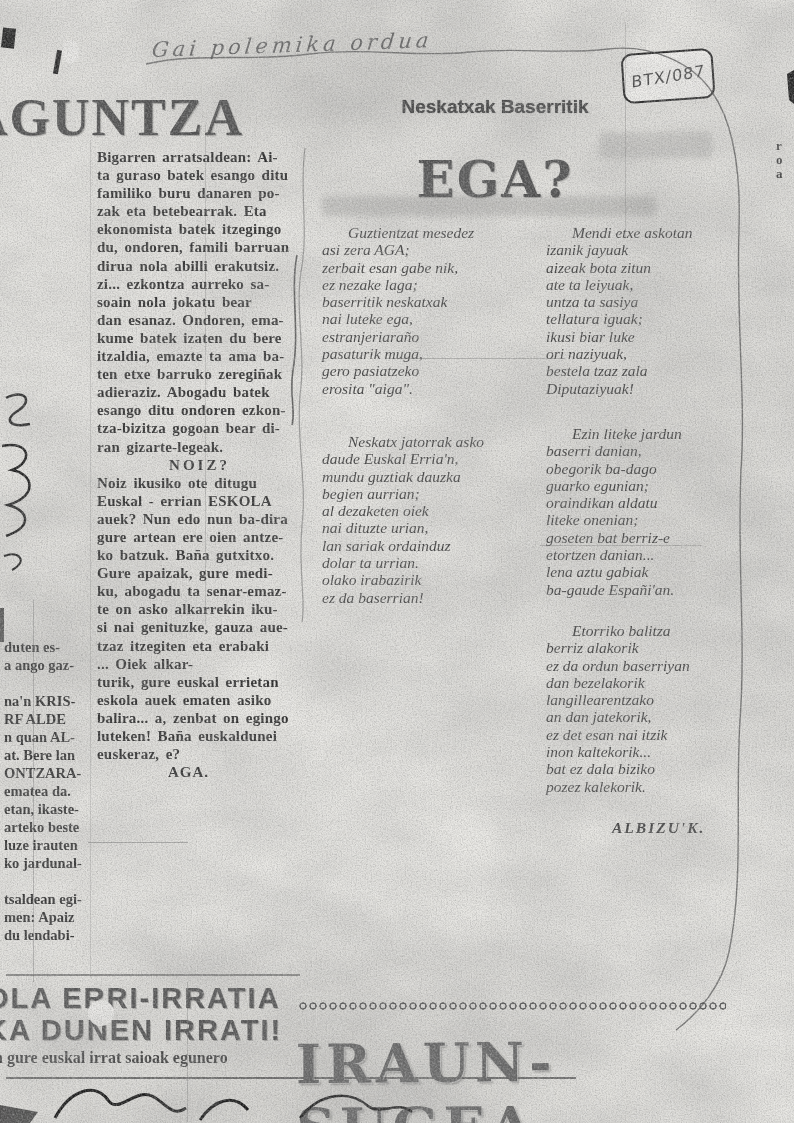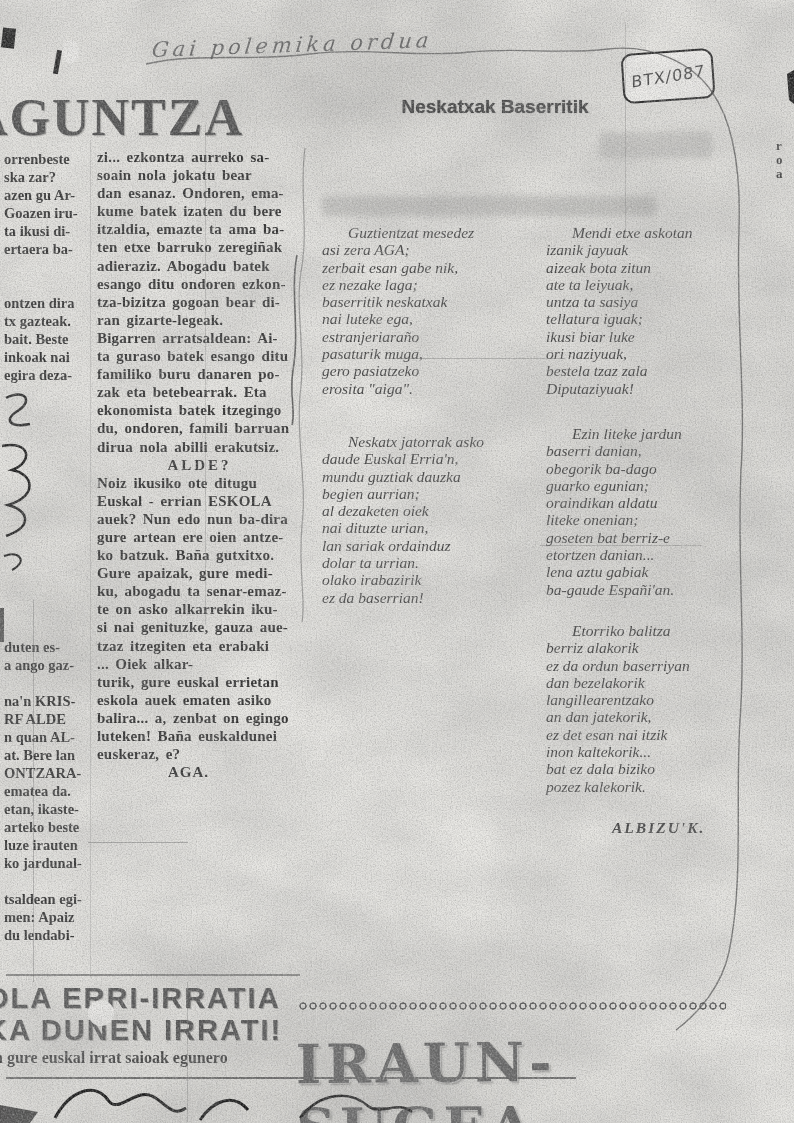--- a/index.html
+++ b/index.html
@@ -90,73 +90,61 @@
 
 <div class="page">
 
   <div class="abs hand-top">Gai polemika ordua</div>
   <div class="abs btx-box">
     <span>BTX/087</span>
   </div>
 
   <div class="abs headline-left">AGUNTZA</div>
   <div class="abs kicker">Neskatxak Baserritik</div>
+  <div class="abs center-title">EGA?</div>
   <div class="abs title-smudge"></div>
   <div class="abs kicker-smudge"></div>
 
-  <div class="abs colA colA1">orrenbeste
-ska zar?
-azen gu Ar-
-Goazen iru-
-ta ikusi di-
-ertaera ba-
-
-
-ontzen dira
-tx gazteak.
-bait. Beste
-inkoak nai
-egira deza-</div>
   <div class="abs colA colA2">duten es-
 a ango gaz-
 
 na'n KRIS-
 RF ALDE
 n quan AL-
 at. Bere lan
 ONTZARA-
 ematea da.
 etan, ikaste-
 arteko beste
 luze irauten
 ko jardunal-
 
 tsaldean egi-
 men: Apaiz
 du lendabi-</div>
 
   <div class="abs colB">
+    <p>Bigarren arratsaldean: Ai-
+ta guraso batek esango ditu
+familiko buru danaren po-
+zak eta betebearrak. Eta
+ekonomista batek itzegingo
+du, ondoren, famili barruan
+dirua nola abilli erakutsiz.</p>
     <p>zi... ezkontza aurreko sa-
 soain nola jokatu bear
 dan esanaz. Ondoren, ema-
 kume batek izaten du bere
 itzaldia, emazte ta ama ba-
 ten etxe barruko zeregiñak
 adieraziz. Abogadu batek
 esango ditu ondoren ezkon-
 tza-bizitza gogoan bear di-
 ran gizarte-legeak.</p>
-    <p>Bigarren arratsaldean: Ai-
-ta guraso batek esango ditu
-familiko buru danaren po-
-zak eta betebearrak. Eta
-ekonomista batek itzegingo
-du, ondoren, famili barruan
-dirua nola abilli erakutsiz.</p>
-    <p class="noiz">ALDE?</p>
+    <p class="noiz">NOIZ?</p>
     <p>Noiz ikusiko ote ditugu
 Euskal - errian ESKOLA
 auek? Nun edo nun ba-dira
 gure artean ere oien antze-
 ko batzuk. Baña gutxitxo.</p>
     <p>Gure apaizak, gure medi-
 ku, abogadu ta senar-emaz-
 te on asko alkarrekin iku-
 si nai genituzke, gauza aue-
 tzaz itzegiten eta erabaki

